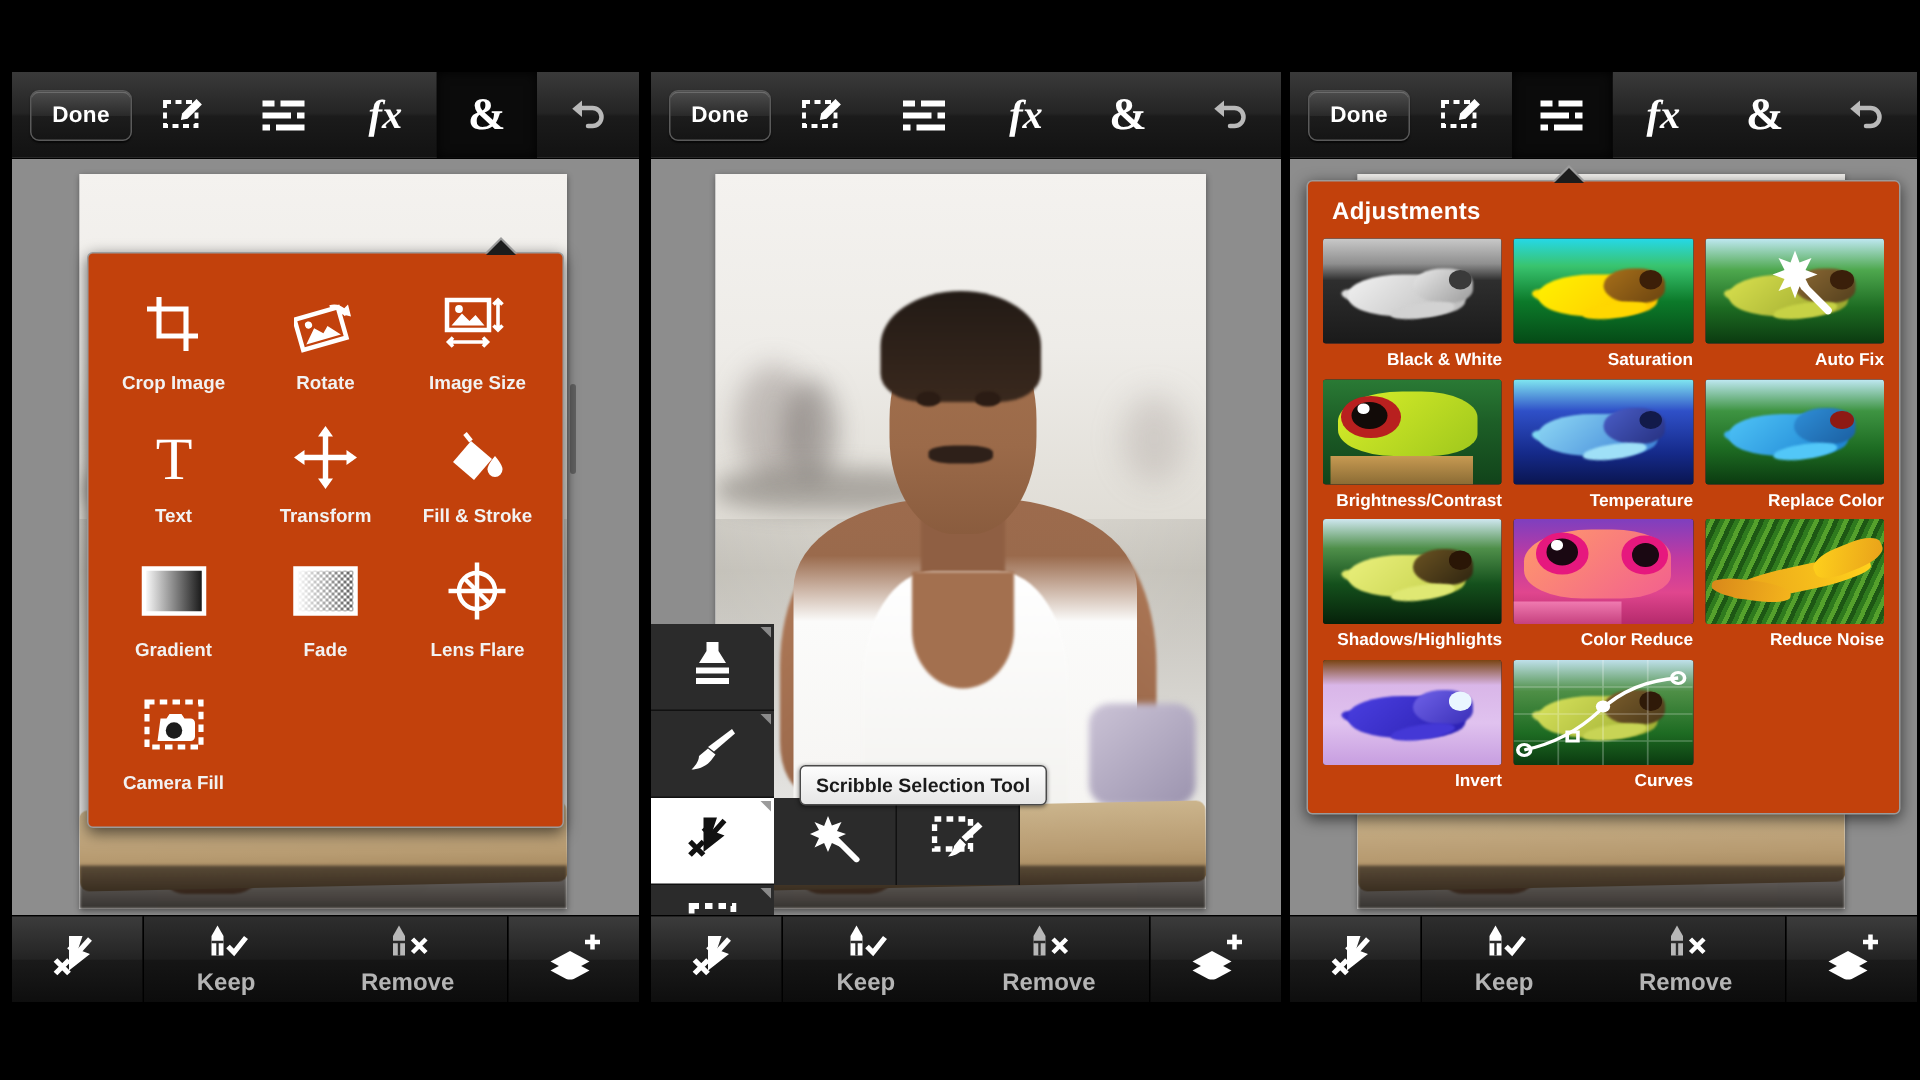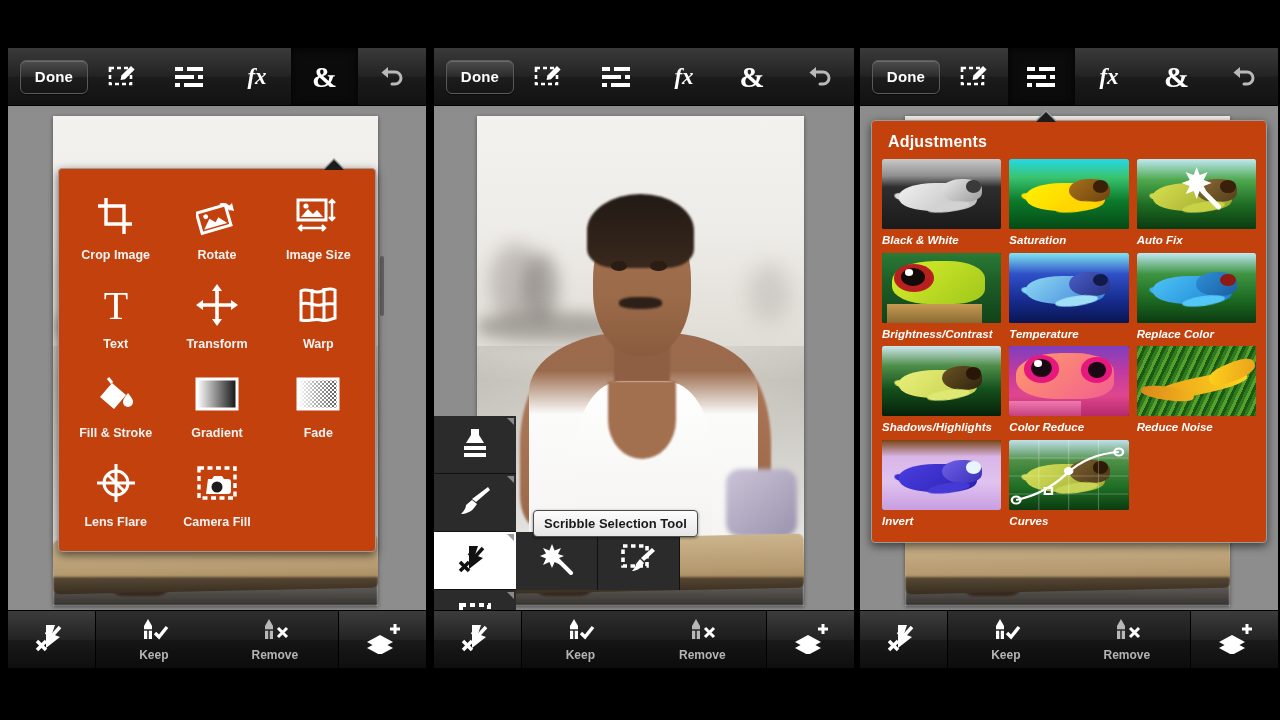--- a/index.html
+++ b/index.html
@@ -47,21 +47,21 @@
   .tb-items { flex: 1; display: flex; align-items: stretch; height: 100%; }
   .tb-btn {
     flex: 1;
     display: flex; align-items: center; justify-content: center;
     color: #fff;
     position: relative;
   }
   .tb-btn.active { background: #0b0b0b; box-shadow: inset 0 0 8px rgba(0,0,0,.9); }
   .tb-btn svg { display:block; }
   .tb-glyph { font-size: 26px; color: #fff; line-height: 1; }
-  .tb-glyph.fx { font-style: italic; font-family: "Liberation Serif", serif; font-weight: bold; font-size: 23px; }
+  .tb-glyph.fx { font-style: italic; font-family: "Liberation Serif", serif; font-weight: bold; font-size: 27px; }
   .tb-glyph.amp { font-family: "Liberation Serif", serif; font-weight: bold; font-size: 30px; }
 
   
   .body {
     position: relative;
     height: 504px;
     background: #8d8d8d;
     overflow: hidden;
   }
   .photo-frame {
@@ -132,21 +132,21 @@
     border-right: 1px solid #000;
   }
   .bb-left  { width: 88px; }
   .bb-right { width: 88px; border-right: none; border-left: 1px solid #000; }
   .bb-mid {
     flex: 1;
     background: linear-gradient(180deg,#2e2e2e,#1c1c1c 50%,#151515 51%,#0c0c0c);
     display:flex; align-items:center; justify-content:space-around;
   }
   .bb-item { display:flex; flex-direction:column; align-items:center; gap:1px; }
-  .bb-label { color:#b4b4b4; font-size:12px; font-weight:bold; }
+  .bb-label { color:#b4b4b4; font-size:16px; font-weight:bold; }
 
   
   .popover {
     position: absolute;
     background: #c2410c;
     border: 1px solid #9b9b9b;
     border-radius: 4px;
     box-shadow: 0 3px 10px rgba(0,0,0,.6);
   }
   .pop-arrow {
@@ -171,21 +171,21 @@
     padding: 16px 6px 14px 6px;
     row-gap: 4px;
   }
   .tool-cell { display:flex; flex-direction:column; align-items:center; justify-content:flex-start; padding:8px 2px; }
   .tool-ico { height:46px; display:flex; align-items:center; justify-content:center; color:#fff; }
   .tool-label { margin-top:9px; color:#f2f2f2; font-size:12.5px; font-weight:bold; text-align:center; }
 
   
   .adj-title { color:#fff; font-size:16px; font-weight:bold; padding:12px 0 6px 16px; letter-spacing:.2px; }
   .adj-grid { display:grid; grid-template-columns: repeat(3,1fr); padding: 2px 10px 14px 10px; row-gap:6px; column-gap:8px; }
-  .adj-cell { display:flex; flex-direction:column; align-items:flex-start;font-style:italic; }
+  .adj-cell { display:flex; flex-direction:column; align-items:flex-end; }
   .adj-thumb { width:100%; height:70px; border-radius:2px; position:relative; overflow:hidden; background:#123; }
   .adj-label { margin-top:5px; color:#fff; font-size:11.5px; font-weight:bold; text-align:center; line-height:1.1; white-space:nowrap; }
 
   
   .frog { position:absolute; inset:0; }
   .fg-bg { position:absolute; inset:0; }
   .fg-body { position:absolute; left:14%; top:34%; width:66%; height:40%; border-radius:46% 40% 38% 44%; filter: blur(.6px); }
   .fg-head { position:absolute; left:50%; top:28%; width:34%; height:34%; border-radius:50% 44% 40% 50%; filter: blur(.6px); }
   .fg-leg1 { position:absolute; left:10%; top:50%; width:30%; height:14%; border-radius:50%; transform:rotate(12deg); filter: blur(.6px); }
   .fg-leg2 { position:absolute; left:38%; top:62%; width:36%; height:14%; border-radius:50%; transform:rotate(-8deg); filter: blur(.6px); }
@@ -360,32 +360,20 @@
           <div class="tool-cell">
             <div class="tool-ico">
               <svg width="42" height="42" viewBox="0 0 42 42">
                   <path d="M21 3v36M3 21h36" stroke="#fff" stroke-width="3.6"></path>
                   <path d="M21 0l5 7h-10zM21 42l5-7h-10zM0 21l7-5v10zM42 21l-7-5v10z" fill="#fff"></path>
                 </svg>
             </div>
             <div class="tool-label">Transform</div>
           </div>
 
-          <div class="tool-cell">
-            <div class="tool-ico">
-              <svg width="42" height="40" viewBox="0 0 42 40">
-                  <g fill="none" stroke="#fff" stroke-width="3">
-                    <path d="M4 6c7-4 14 4 21 0s13-1 13-1v28c-5 1-8 4-14 2s-13 2-20 0z"></path>
-                    <path d="M4 19c8-3 13 3 20 1s14-1 14-1"></path>
-                    <path d="M15 4v30M27 3v31"></path>
-                  </g>
-                </svg>
-            </div>
-            <div class="tool-label">Warp</div>
-          </div>
 
           <div class="tool-cell">
             <div class="tool-ico">
               <svg width="42" height="42" viewBox="0 0 42 42">
                   <path d="M5 24 L17 10 L31 22 L19 36z" fill="#fff"></path>
                   <path d="M17 10 L13 5" stroke="#fff" stroke-width="3"></path>
                   <path d="M33 20c4 5 5 7 5 9a5 5 0 0 1-10 0c0-2 1-4 5-9z" fill="#fff"></path>
                 </svg>
             </div>
             <div class="tool-label">Fill &amp; Stroke</div>

